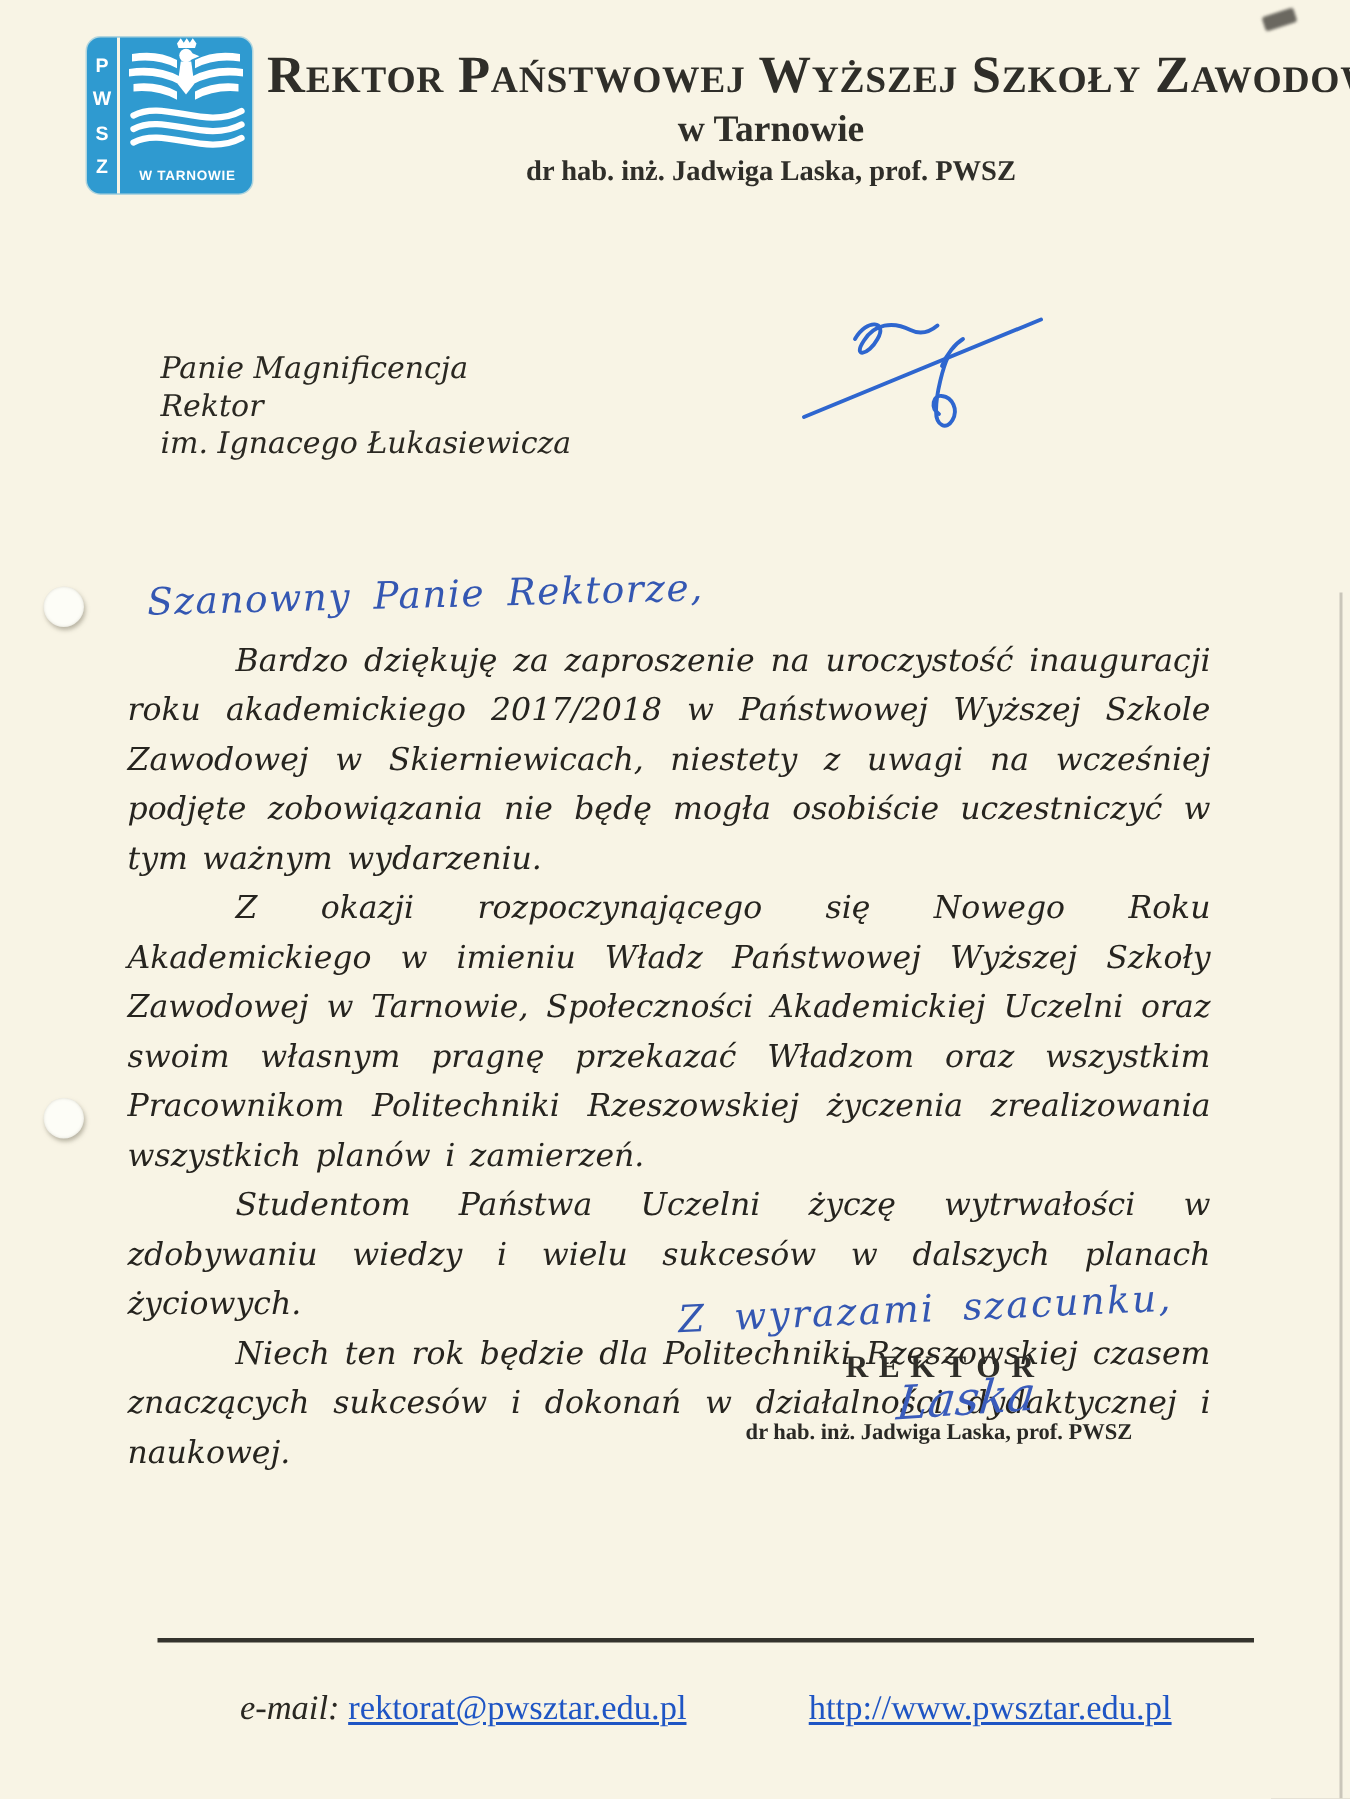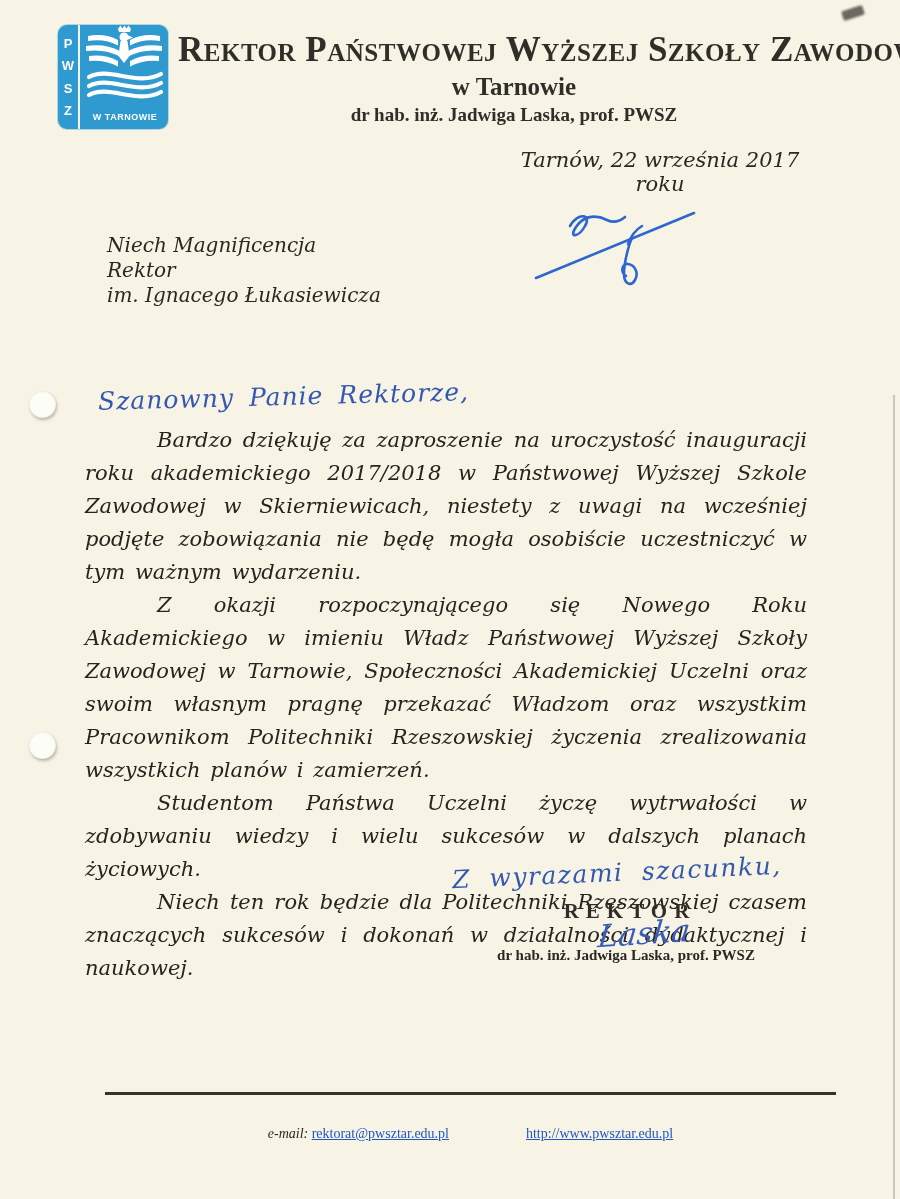--- a/index.html
+++ b/index.html
@@ -55,21 +55,21 @@
   .signature{position:absolute;left:598px;top:915px;color:#3a5cbb;font-style:italic;font-size:31px;
         transform:rotate(-4deg) skewX(-10deg);}
   .closing-name{position:absolute;left:450px;top:947px;width:352px;text-align:center;
         font-family:"Liberation Serif",serif;font-weight:bold;font-size:15px;color:#2a2925;}
 
   
   .footer-rule{position:absolute;left:105px;top:1092px;width:731px;height:3px;background:#35332d;}
   .footer1{position:absolute;left:105px;top:1102px;width:731px;text-align:center;
         font-family:"Liberation Serif",serif;font-style:italic;font-size:17px;color:#2a2822;white-space:nowrap;}
   .footer2{position:absolute;left:105px;top:1126px;width:731px;text-align:center;
-        font-family:"Liberation Serif",serif;font-style:italic;font-size:14px;color:#2a2822;}
+        font-family:"Liberation Serif",serif;font-style:italic;font-size:23px;color:#2a2822;}
   .footer2 .spacer{display:inline-block;width:70px;}
   a.link{color:#1f55c4;text-decoration:underline;font-style:normal;font-family:"Liberation Serif",serif;}
 </style>
 </head>
 <body>
 
 <div class="page">
 
   <div class="edge-line"></div>
   <div class="smudge"></div>
@@ -106,33 +106,32 @@
       <div class="logo-banner">W TARNOWIE</div>
     </div>
   </div>
 
   <div class="header-text">
     <div class="h1">Rektor Państwowej Wyższej Szkoły Zawodowej</div>
     <div class="h2">w Tarnowie</div>
     <div class="h3">dr hab. inż. Jadwiga Laska, prof. PWSZ</div>
   </div>
 
-  <div class="date">Tarnów, 22 września 2017 roku</div>
 
   <svg class="initials" width="175" height="100" viewBox="0 0 175 100">
     <g stroke="#2e66cf" stroke-width="2.6" fill="none" stroke-linecap="round">
       <path d="M38,30 c8,-14 22,-12 15,0 c-6,11 -17,13 -9,1 c7,-11 19,-13 31,-7 c6,3 12,2 18,-3"></path>
       <path d="M4,82 L162,17"></path>
       <path d="M100,42 c-3,6 -8,24 -8,36 c0,10 7,13 11,6 c4,-7 0,-15 -7,-16 c-6,-1 -8,8 -2,12"></path>
       <path d="M96,48 c3,-8 9,-15 14,-18"></path>
     </g>
   </svg>
 
   <div class="addressee">
-    <div>Niech Magnificencja</div>
+    <div>Panie Magnificencja</div>
     <div>Rektor</div>
     <div>im. Ignacego Łukasiewicza</div>
   </div>
 
   <div class="salutation">Szanowny Panie Rektorze,</div>
 
   <div class="body-text">
     <p>Bardzo dziękuję za zaproszenie na uroczystość inauguracji roku akademickiego 2017/2018 w Państwowej Wyższej Szkole Zawodowej w Skierniewicach, niestety z uwagi na wcześniej podjęte zobowiązania nie będę mogła osobiście uczestniczyć w tym ważnym wydarzeniu.</p>
     <p>Z okazji rozpoczynającego się Nowego Roku Akademickiego w imieniu Władz Państwowej Wyższej Szkoły Zawodowej w Tarnowie, Społeczności Akademickiej Uczelni oraz swoim własnym pragnę przekazać Władzom oraz wszystkim Pracownikom Politechniki Rzeszowskiej życzenia zrealizowania wszystkich planów i zamierzeń.</p>
     <p>Studentom Państwa Uczelni życzę wytrwałości w zdobywaniu wiedzy i wielu sukcesów w dalszych planach życiowych.</p>

